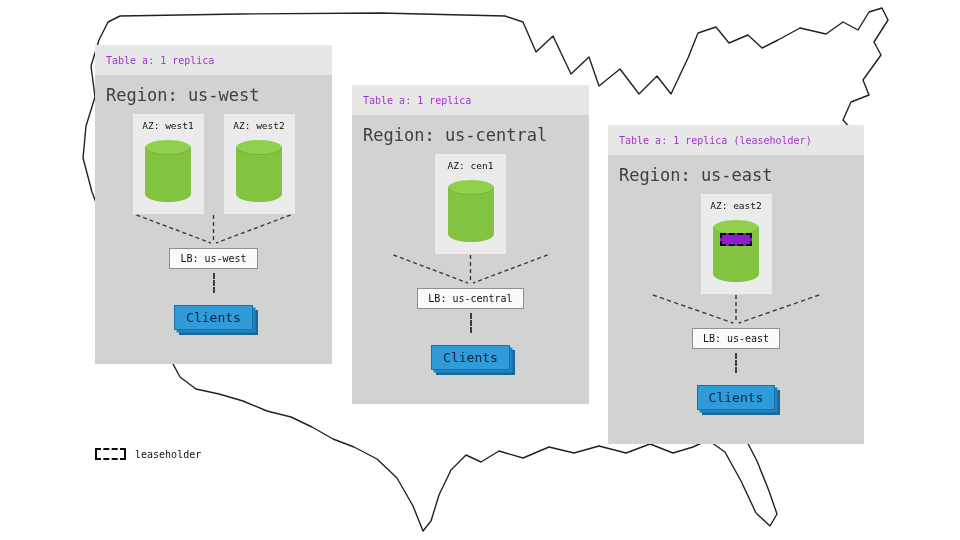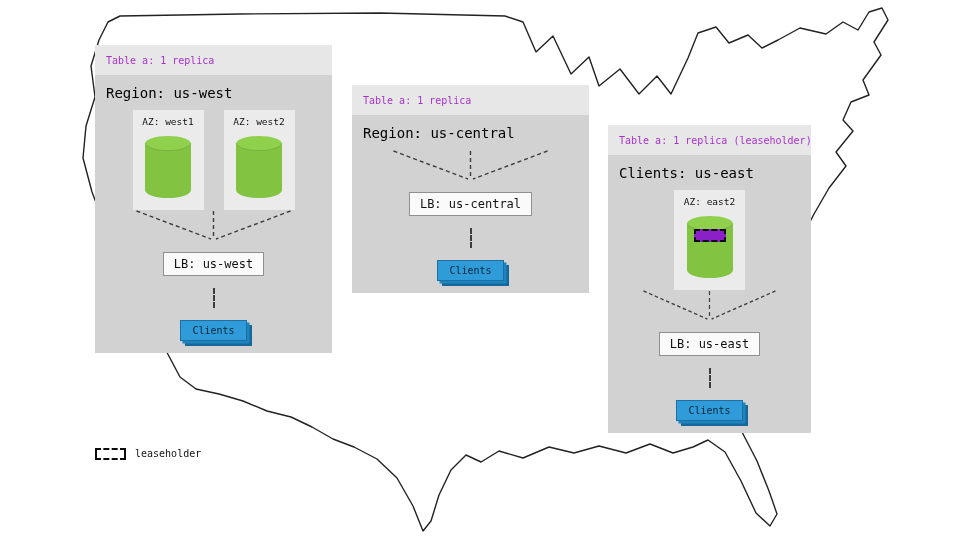--- a/index.html
+++ b/index.html
@@ -3,28 +3,28 @@
 <meta charset="utf-8">
 <style>
   * { margin:0; padding:0; box-sizing:border-box; }
   html,body { width:960px; height:540px; background:#ffffff; overflow:hidden; }
   #canvas {
     position:relative; width:960px; height:540px; background:#fff;
     font-family:"DejaVu Sans Mono","Liberation Mono",monospace; color:#111;
   }
   #map-layer { position:absolute; left:0; top:0; z-index:0; }
 
-  .panel { position:absolute; z-index:2; width:237px; background:var(--panel-body,#d2d2d2); }
-  .panel.wide { width:203px; }
+  .panel { position:absolute; z-index:2; width:237px; background:var(--panel-body,#d2d2d2); padding-bottom:22px; }
+  .panel.wide { width:256px; }
   .panel-header {
     height:30px; background:var(--panel-header,#e7e7e7);
     display:flex; align-items:center; padding:0 11px;
   }
   .table-label { color:var(--table-label,#a832cf); font-size:10px; white-space:nowrap; }
-  .region-title { padding:10px 11px 9px; font-size:14px; color:#000000; }
+  .region-title { padding:10px 11px 9px; font-size:17px; color:#404040; }
 
   .az-row { display:flex; justify-content:center; gap:20px; }
   .az-box {
     width:71px; background:var(--az-box,#ebebeb);
     display:flex; flex-direction:column; align-items:center; padding:6px 0 12px;
   }
   .az-label { font-size:9.5px; margin-bottom:9px; white-space:nowrap; }
 
   .cyl { position:relative; width:46px; height:62px; }
   .cyl-body {
@@ -42,33 +42,33 @@
     background:var(--replica,#8b1fc8);
   }
   .replica.pos-top { top:13px; }
   .replica.pos-mid { top:23px; }
   .replica.leaseholder { left:7px; width:32px; height:13px; border:2px dashed #0a0a0a; }
 
   .connectors { display:block; width:100%; height:30px; }
   .connectors line { stroke:var(--connector,#3d3d3d); stroke-width:1.4; stroke-dasharray:4 3; }
 
   .lb-box {
-    margin:12px auto; width:max-content; background:var(--lb-bg,#fafafa);
+    margin:4px auto; width:max-content; background:var(--lb-bg,#fafafa);
     border:1px solid var(--lb-border,#8f8f8f);
-    font-size:12px; padding:4px 10px; white-space:nowrap;
+    font-size:10px; padding:4px 10px; white-space:nowrap;
   }
   .drop-line { width:0; height:20px; border-left:2px dashed var(--connector,#3d3d3d); margin:2px auto; }
   .clients {
-    margin:12px auto; width:max-content; padding:4px 11px; font-size:10px;
+    margin:12px auto; width:max-content; padding:4px 11px; font-size:13px;
     background:var(--clients-bg,#2f9bd8); border:1px solid var(--clients-border,#1c6ea6);
     box-shadow: 2.5px 2.5px 0 #1f83bd, 5px 5px 0 #16689a;
     color:#08273b;
   }
 
-  #legend { position:absolute; z-index:2; left:95px; top:448px; display:flex; gap:9px; }
+  #legend { position:absolute; z-index:2; left:95px; top:448px; display:flex; align-items:center; gap:9px; }
   .legend-swatch { display:inline-block; width:31px; height:12px; border:2px dashed #0a0a0a; background:#fff; }
   .legend-label { font-size:10px; color:#111; }
 </style>
 </head>
 <body>
 
 <div id="canvas">
 
   <svg id="map-layer" width="960" height="540" viewBox="0 0 960 540">
     <path d="M 120 16 L 240 14 L 380 13 L 505 16 L 523 22 L 536 52 L 553 36 L 571 74 L 589 57 L 599 86 L 620 69 L 639 94 L 657 76 L 671 94 L 688 58 L 698 33 L 716 27 L 729 43 L 748 35 L 762 48 L 778 40 L 800 28 L 826 34 L 843 22 L 858 30 L 869 12 L 882 8 L 888 20 L 874 42 L 881 55 L 863 80 L 869 95 L 851 102 L 843 120 L 853 131 L 836 152 L 846 166 L 829 188 L 814 214 L 799 243 L 786 268 L 771 298 L 757 328 L 747 357 L 737 387 L 729 414 L 742 432 L 757 461 L 769 491 L 777 514 L 770 526 L 756 513 L 741 481 L 725 452 L 708 440 L 693 447 L 673 453 L 650 444 L 626 453 L 599 446 L 574 453 L 549 447 L 523 458 L 499 451 L 481 462 L 466 455 L 451 470 L 439 495 L 431 521 L 423 531 L 413 506 L 397 478 L 377 459 L 354 447 L 333 439 L 312 427 L 291 417 L 267 411 L 243 401 L 219 394 L 196 389 L 180 377 L 163 345 L 144 309 L 124 269 L 106 229 L 92 192 L 83 158 L 86 126 L 95 97 L 91 66 L 99 40 L 108 22 Z" fill="#ffffff" stroke="#222222" stroke-width="1.4" stroke-linejoin="round"></path>
@@ -104,36 +104,43 @@
     <div class="drop-line"></div>
     <div class="clients">Clients</div>
   </section>
 
   <section class="panel" style="left:352px; top:85px;">
     <div class="panel-header">
       <span class="table-label">Table a: 1 replica</span>
     </div>
     <div class="region-title">Region: us-central</div>
     <div class="az-row">
+      <div class="az-box">
+        <div class="az-label">AZ: cen1</div>
+        <div class="cyl">
+          <span class="cyl-top"></span>
+          <span class="cyl-body"></span>
+        </div>
+      </div>
     </div>
     <svg class="connectors" viewBox="0 0 237 30" preserveAspectRatio="none">
       <line x1="41.5" y1="1" x2="116" y2="29"></line>
       <line x1="118.5" y1="1" x2="118.5" y2="29"></line>
       <line x1="195.5" y1="1" x2="121" y2="29"></line>
     </svg>
     <div class="lb-box">LB: us-central</div>
     <div class="drop-line"></div>
     <div class="clients">Clients</div>
   </section>
 
   <section class="panel wide" style="left:608px; top:125px;">
     <div class="panel-header">
       <span class="table-label">Table a: 1 replica (leaseholder)</span>
     </div>
-    <div class="region-title">Clients: us-east</div>
+    <div class="region-title">Region: us-east</div>
     <div class="az-row">
       <div class="az-box">
         <div class="az-label">AZ: east2</div>
         <div class="cyl">
           <span class="cyl-top"></span>
           <span class="cyl-body"></span>
           <span class="replica pos-top leaseholder"></span>
         </div>
       </div>
     </div>

